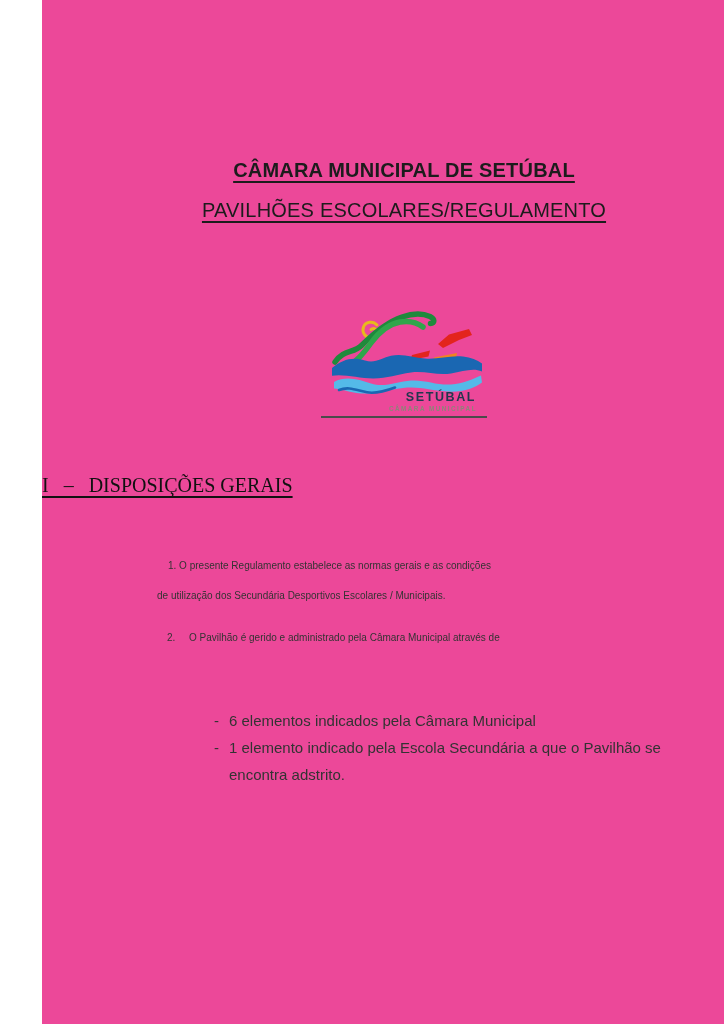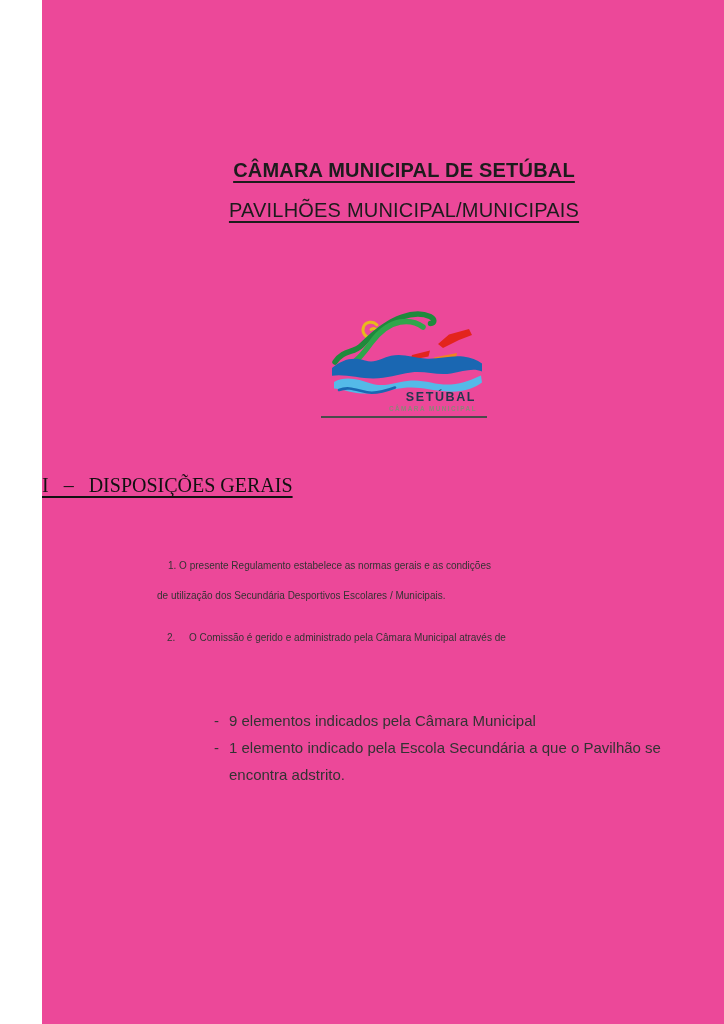--- a/index.html
+++ b/index.html
@@ -100,21 +100,21 @@
   .bullet-item { display: flex; }
   .bullet-marker { width: 15px; flex: 0 0 15px; }
 </style>
 </head>
 <body>
 
 <div class="page">
 
   <header class="title-block">
     <div class="title-line bold"><span>CÂMARA MUNICIPAL DE SETÚBAL</span></div>
-    <div class="title-line"><span>PAVILHÕES MUNICIPAL/MUNICIPAIS</span></div>
+    <div class="title-line"><span>PAVILHÕES ESCOLARES/REGULAMENTO</span></div>
   </header>
 
   <svg class="logo-svg" viewBox="0 0 150 115" aria-hidden="true">
 
     <path d="M45 24 C41 19.5 33.5 20.5 31.5 26 C29.5 31.5 33.5 36.5 38.5 37 C43 37.5 46.5 34 45.5 30.5 C44.7 27.5 41 26.5 39 28.5" fill="none" stroke-width="3" stroke-linecap="round" stroke="#E8B91E"></path>
 
     <path d="M3 61 C12 48 21 53 30 44 C42 32 55 21 70 16 C80 12.6 90 12 98 15.5 C103 18 103 22.5 98.5 22.5" fill="none" stroke-width="5.5" stroke-linecap="round" stroke="#1F8A3C"></path>
     <path d="M12 67 C24 62 31 53 39 42 C47 31 57 23 68 21 C77 19.4 85 21.5 91 26" fill="none" stroke-width="5.5" stroke-linecap="round" stroke="#2FA64B"></path>
 
     <path d="M106 43 L117 33.5 L137 28 L140 34 L127 39 L111 47 Z" fill="#E3241D"></path>
@@ -133,29 +133,29 @@
   <h2 class="section-heading"><span>I   –   DISPOSIÇÕES GERAIS</span></h2>
 
   <section class="para para-1">
     <div class="line">1. O presente Regulamento estabelece as normas gerais e as condições</div>
     <div class="line">de utilização dos Secundária Desportivos Escolares / Municipais.</div>
   </section>
 
   <section class="para para-2">
     <div class="para-num">2.</div>
     <div class="para-body">
-      <div class="line">O Comissão é gerido e administrado pela Câmara Municipal através de</div>
+      <div class="line">O Pavilhão é gerido e administrado pela Câmara Municipal através de</div>
     </div>
   </section>
 
   <section class="bullet-list">
     <div class="bullet-item">
       <span class="bullet-marker">-</span>
       <div class="bullet-text">
-        <div class="line">9 elementos indicados pela Câmara Municipal</div>
+        <div class="line">6 elementos indicados pela Câmara Municipal</div>
       </div>
     </div>
     <div class="bullet-item">
       <span class="bullet-marker">-</span>
       <div class="bullet-text">
         <div class="line">1 elemento indicado pela Escola Secundária a que o Pavilhão se</div>
         <div class="line">encontra adstrito.</div>
       </div>
     </div>
   </section>

